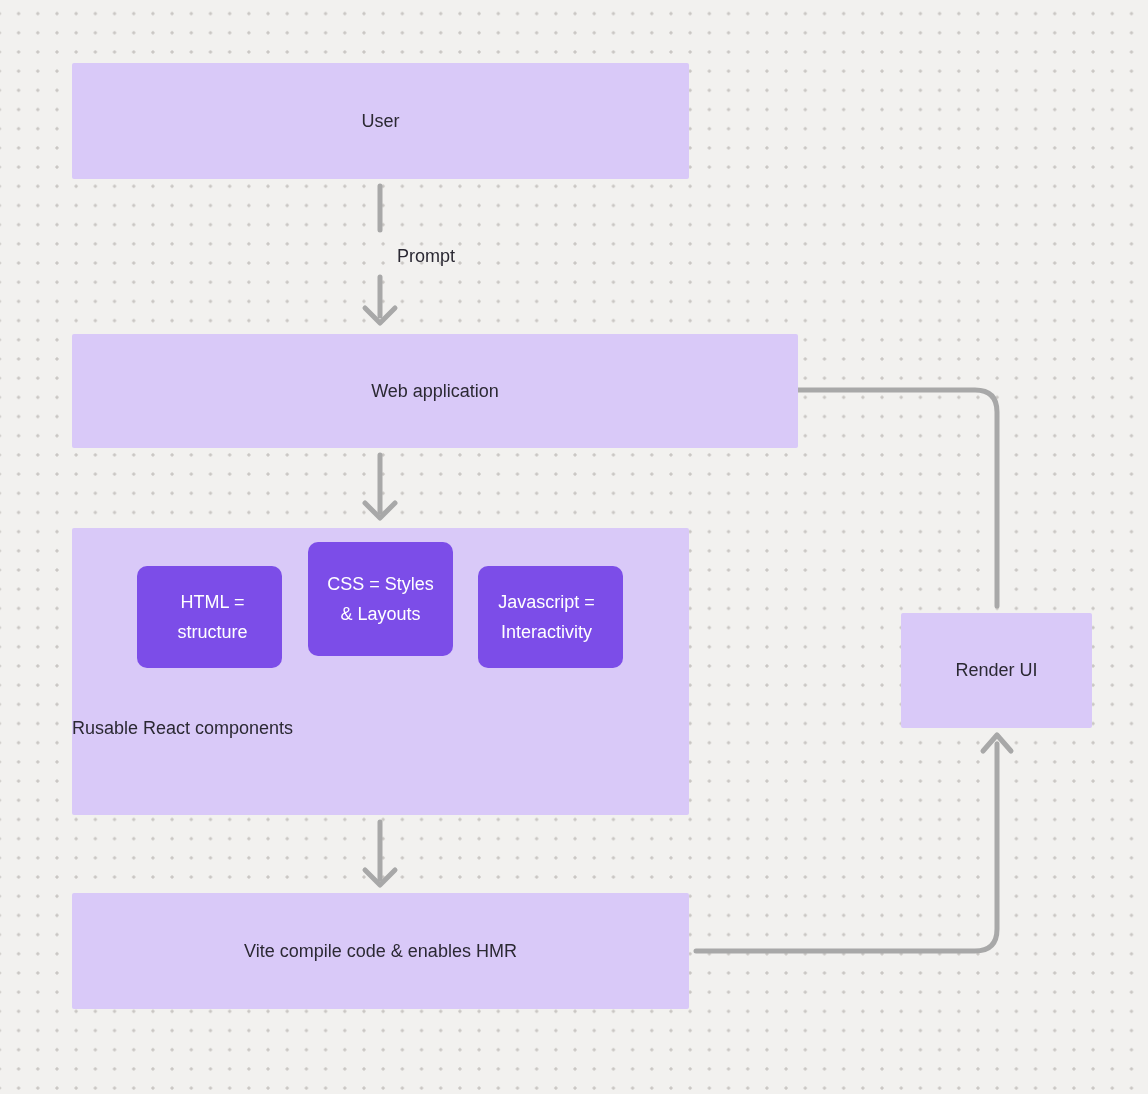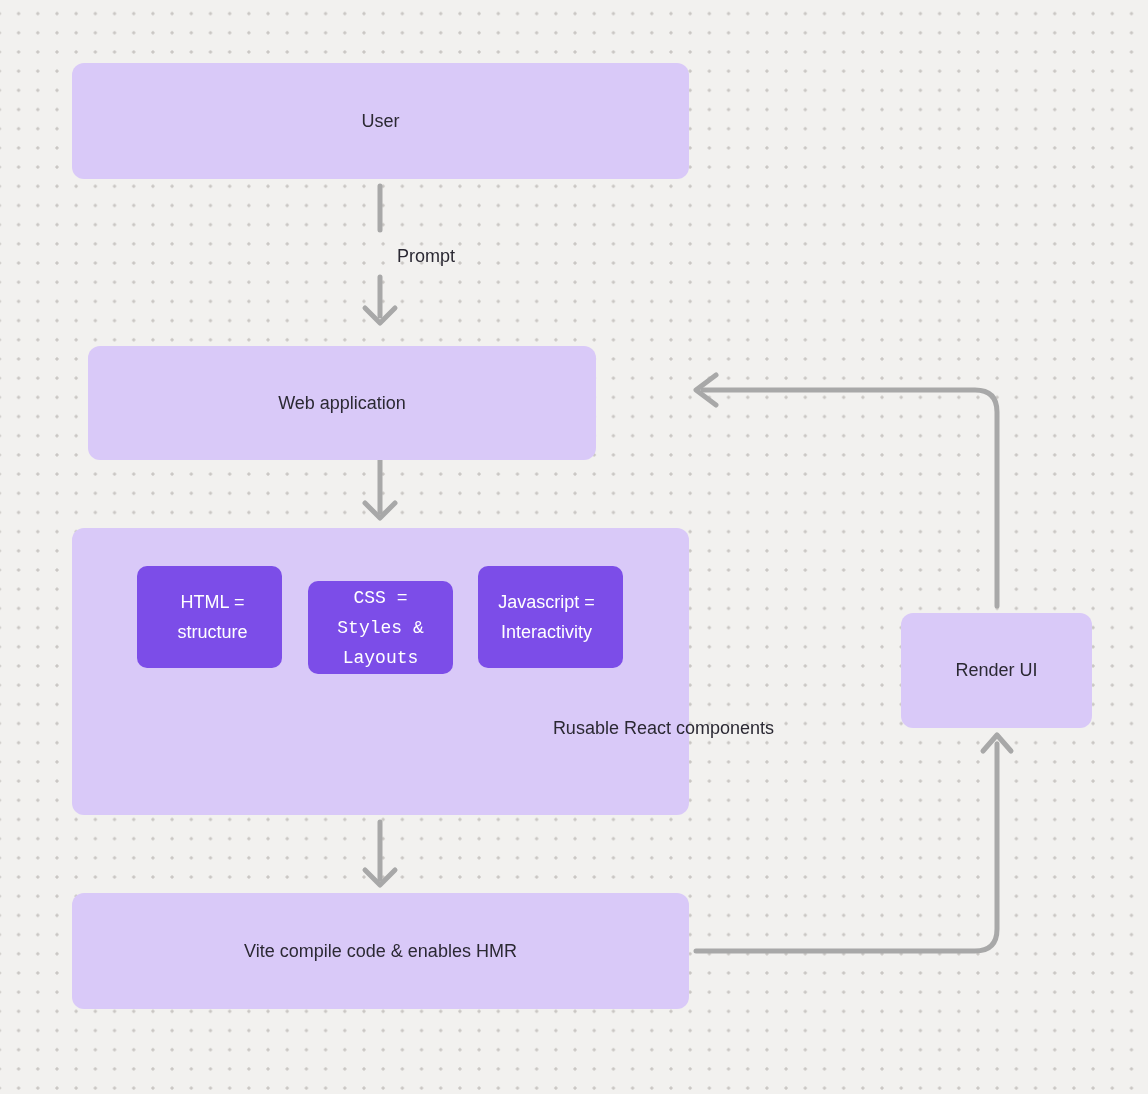--- a/index.html
+++ b/index.html
@@ -21,21 +21,21 @@
     font-family: "Liberation Sans", "DejaVu Sans", sans-serif;
     color: var(--color-text-dark);
     background-color: var(--color-background);
     background-image: radial-gradient(circle, var(--color-dot) 1.4px, transparent 1.7px);
     background-size: 19.2px 19.2px;
     background-position: 9px 4px;
   }
   .node {
     position: absolute;
     background: var(--color-node-light);
-    border-radius: 12px;
+    border-radius: 2px;
     display: flex;
     align-items: center;
     justify-content: center;
     font-size: 18px;
     color: var(--color-text-dark);
     text-align: center;
   }
   .node-inner {
     position: absolute;
     background: var(--color-node-dark);
@@ -43,31 +43,31 @@
     display: flex;
     align-items: center;
     justify-content: center;
     font-size: 18px;
     line-height: 30px;
     color: var(--color-text-light);
     text-align: center;
     padding: 0 14px;
   }
   .node-user   { left: 72px;  top: 63px;  width: 617px; height: 116px; }
-  .node-webapp { left: 88px;  top: 334px; width: 508px; height: 114px; margin-top: 12px; }
+  .node-webapp { left: 72px;  top: 334px; width: 726px; height: 114px; }
   .node-group  { left: 72px;  top: 528px; width: 617px; height: 287px; }
   .node-vite   { left: 72px;  top: 893px; width: 617px; height: 116px; }
   .node-render { left: 901px; top: 613px; width: 191px; height: 115px; }
   .inner-html  { left: 137px; top: 566px; width: 145px; height: 102px; padding-left: 20px; }
-  .inner-css   { left: 308px; top: 581px; width: 145px; height: 93px; font-family: Liberation Mono, monospace; }
+  .inner-css   { left: 308px; top: 542px; width: 145px; height: 114px; }
   .inner-js    { left: 478px; top: 566px; width: 145px; height: 102px; padding-left: 6px; }
   .group-caption {
     position: absolute;
     left: 72px; top: 718px; width: 702px;
-    text-align: right;
+    text-align: left;
     font-size: 18px;
     color: var(--color-text-dark);
   }
   .edge-label {
     position: absolute;
     left: 305px; top: 246px; width: 150px;
     text-align: right;
     font-size: 18px;
     color: var(--color-text-dark);
   }

